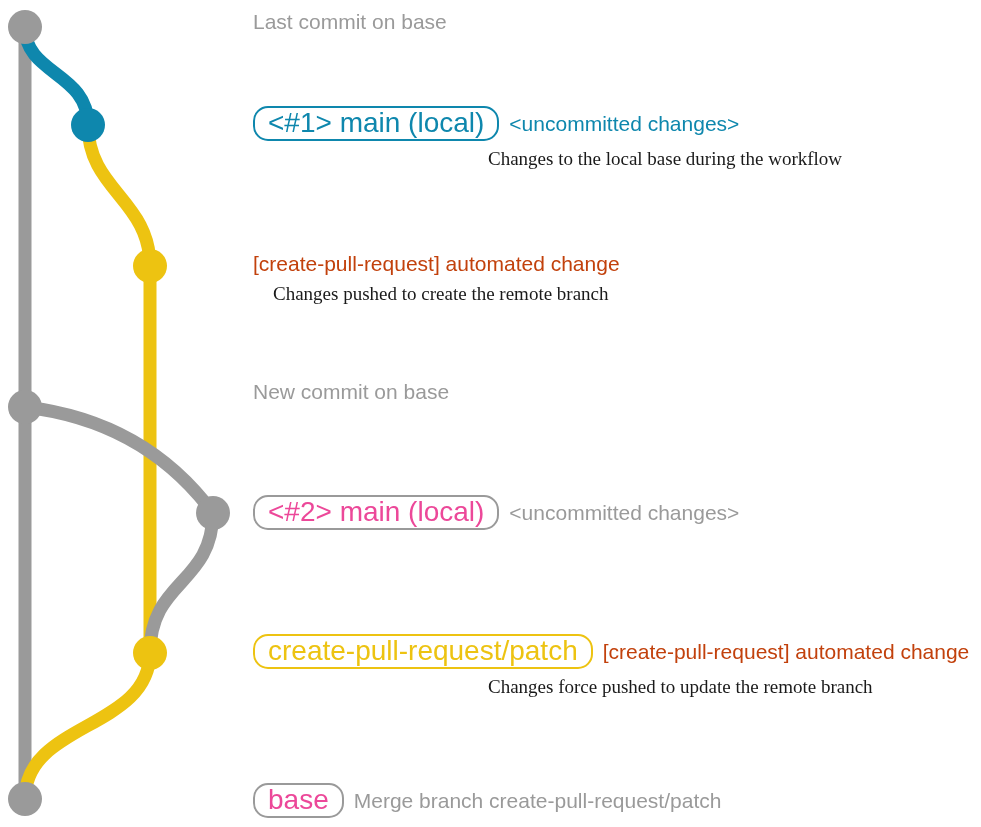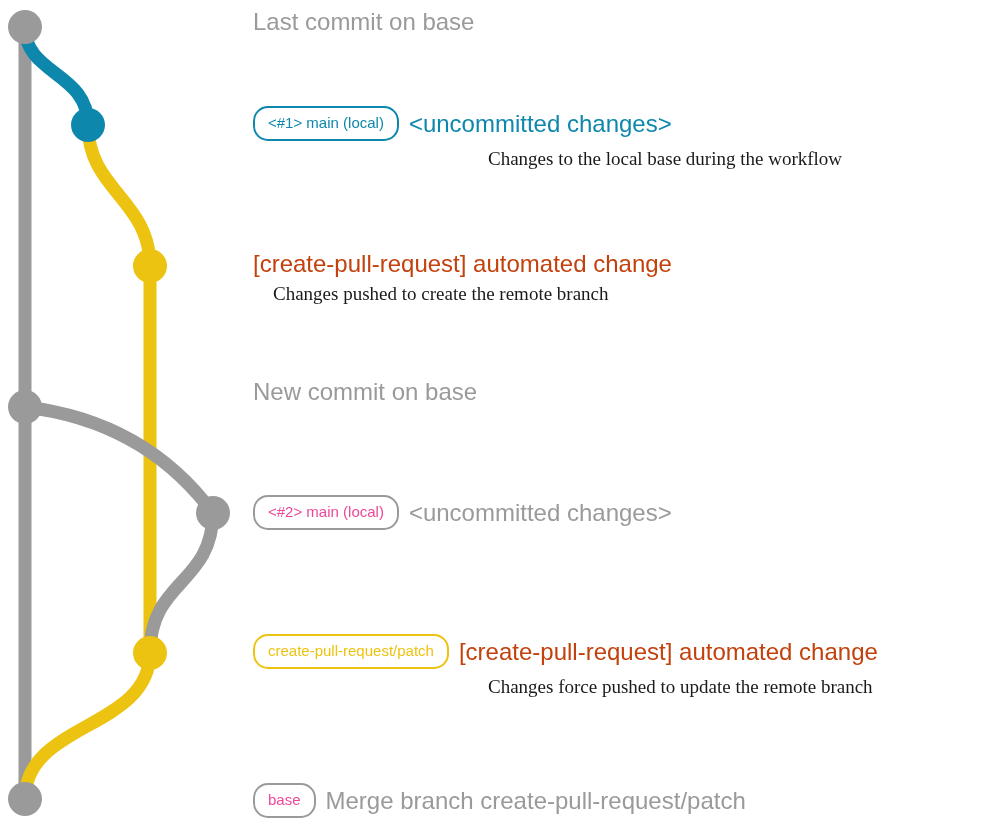--- a/index.html
+++ b/index.html
@@ -44,32 +44,32 @@
     align-items: center;
     gap: 10px;
     white-space: nowrap;
   }
 
   .ref-badge {
     display: inline-block;
     border: 2px solid #9a9a9a;
     border-radius: 15px;
     padding: 4px 13px 5px 13px;
-    font-size: 15px;
+    font-size: 28px;
     line-height: 22px;
     color: #9a9a9a;
     background: #ffffff;
     font-family: "Liberation Sans", sans-serif;
   }
   .ref-badge.teal   { border-color: #0e87ad; color: #0e87ad; }
   .ref-badge.yellow { border-color: #edc311; color: #edc311; text-align: right; }
   .ref-badge.gray   { border-color: #9a9a9a; color: #ec4899; }
 
   .subject {
-    font-size: 24px;
+    font-size: 21px;
     line-height: 24px;
     color: #9a9a9a;
     font-family: "Liberation Sans", sans-serif;
   }
   .subject.teal   { color: #0e87ad; }
   .subject.yellow { color: #c2410c; }
   .subject.gray   { color: #9a9a9a; }
 
   .note {
     font-family: "Liberation Serif", serif;

